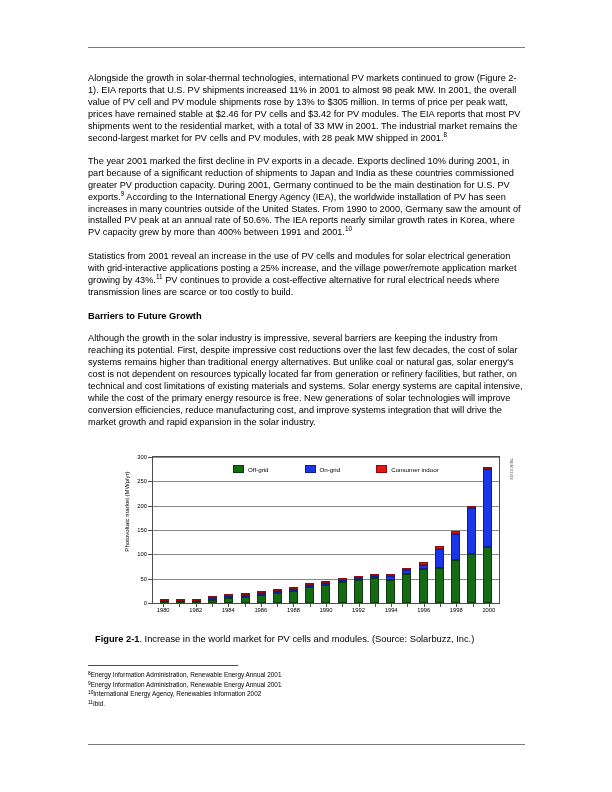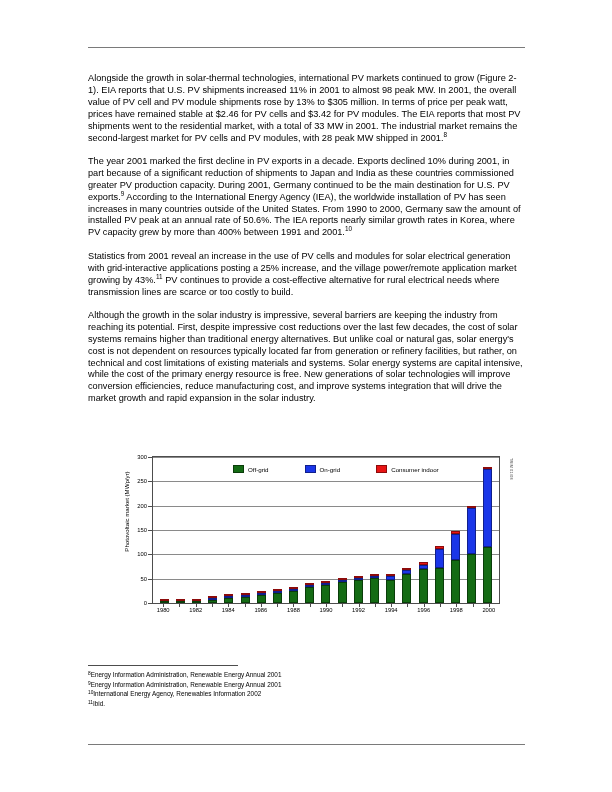--- a/index.html
+++ b/index.html
@@ -259,20 +259,21 @@
 
   <div class="top-rule"></div>
 
   <div class="content">
     <p class="body"><span>Alongside the growth in solar-thermal technologies, international PV markets continued to grow (Figure 2-1). EIA reports that U.S. PV shipments increased 11% in 2001 to almost 98 peak MW. In 2001, the overall value of PV cell and PV module shipments rose by 13% to $305 million. In terms of price per peak watt, prices have remained stable at $2.46 for PV cells and $3.42 for PV modules. The EIA reports that most PV shipments went to the residential market, with a total of 33 MW in 2001. The industrial market remains the second-largest market for PV cells and PV modules, with 28 peak MW shipped in 2001.</span><span class="sub">8</span></p>
 
     <p class="body"><span>The year 2001 marked the first decline in PV exports in a decade. Exports declined 10% during 2001, in part because of a significant reduction of shipments to Japan and India as these countries commissioned greater PV production capacity. During 2001, Germany continued to be the main destination for U.S. PV exports.</span><span class="sub">9</span><span> According to the International Energy Agency (IEA), the worldwide installation of PV has seen increases in many countries outside of the United States. From 1990 to 2000, Germany saw the amount of installed PV peak at an annual rate of 50.6%. The IEA reports nearly similar growth rates in Korea, where PV capacity grew by more than 400% between 1991 and 2001.</span><span class="sub">10</span></p>
 
     <p class="body"><span>Statistics from 2001 reveal an increase in the use of PV cells and modules for solar electrical generation with grid-interactive applications posting a 25% increase, and the village power/remote application market growing by 43%.</span><span class="sub">11</span><span>  PV continues to provide a cost-effective alternative for rural electrical needs where transmission lines are scarce or too costly to build.</span></p>
 
+    <h2 class="heading">Barriers to Future Growth</h2>
 
     <p class="body">Although the growth in the solar industry is impressive, several barriers are keeping the industry from reaching its potential. First, despite impressive cost reductions over the last few decades, the cost of solar systems remains higher than traditional energy alternatives. But unlike coal or natural gas, solar energy's cost is not dependent on resources typically located far from generation or refinery facilities, but rather, on technical and cost limitations of existing materials and systems. Solar energy systems are capital intensive, while the cost of the primary energy resource is free. New generations of solar technologies will improve conversion efficiencies, reduce manufacturing cost, and improve systems integration that will drive the market growth and rapid expansion in the solar industry.</p>
   </div>
 
   <div class="figure-wrap">
     <div class="chart-box">
 
       <div class="ylabel">Photovoltaic market (MWp/yr)</div>
 
       <div class="plot" id="plot">
@@ -451,20 +452,21 @@
           <div class="xtickmark" style="left: 304.286px;"></div>
           <div class="xtick" style="left: 304.286px;">1998</div>
           <div class="xtickmark" style="left: 320.571px;"></div>
           <div class="xtickmark" style="left: 336.857px;"></div>
           <div class="xtick" style="left: 336.857px;">2000</div>
         </div>
       <div class="credit">TRIM 01/08</div>
     </div>
   </div>
 
+  <div class="figcaption"><b>Figure 2-1</b><span>.  Increase in the world market for PV cells and modules. (Source: Solarbuzz, Inc.)</span></div>
 
   <div class="fn-rule"></div>
   <div class="footnotes" id="footnotes">
       <p class="fn"><sup>8</sup><span>Energy Information Administration, Renewable Energy Annual 2001</span></p>
       <p class="fn"><sup>9</sup><span>Energy Information Administration, Renewable Energy Annual 2001</span></p>
       <p class="fn"><sup>10</sup><span>International Energy Agency, Renewables Information 2002</span></p>
       <p class="fn"><sup>11</sup><span>Ibid.</span></p>
     </div>
 
   <div class="foot-rule"></div>

